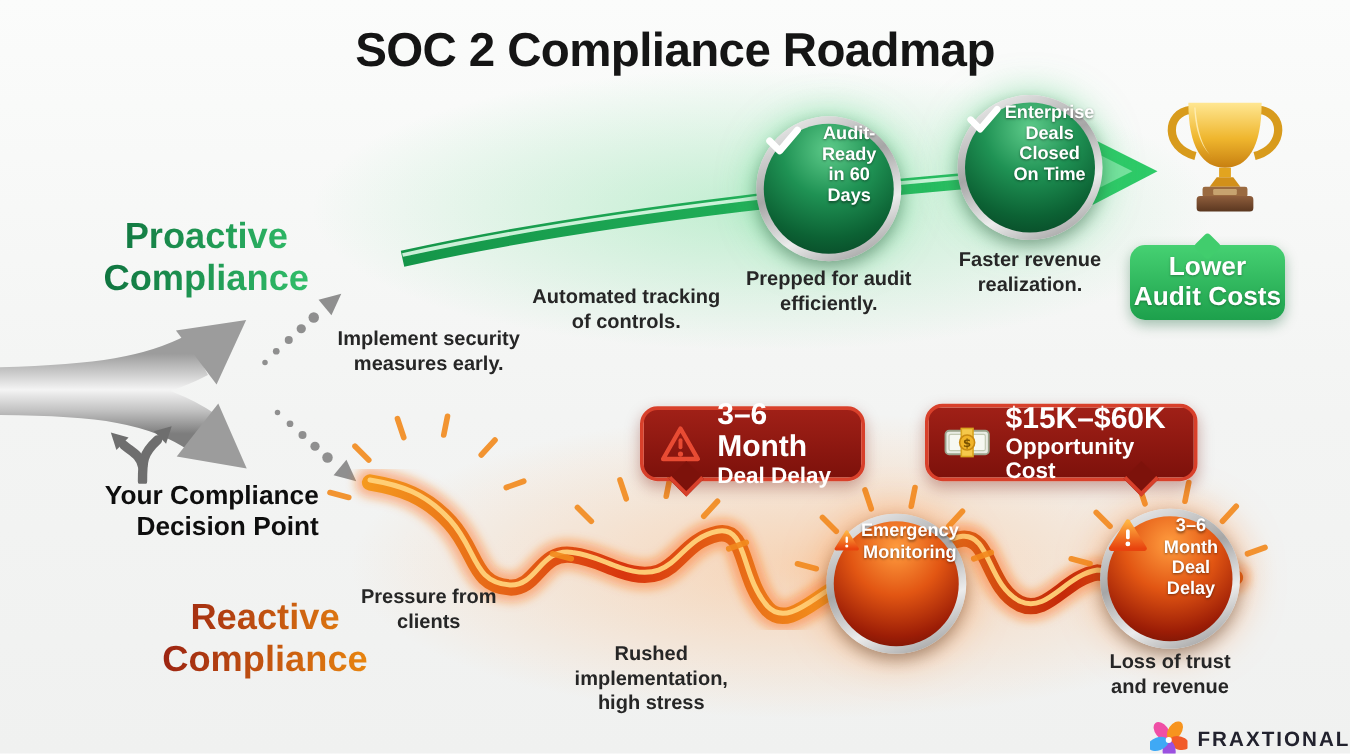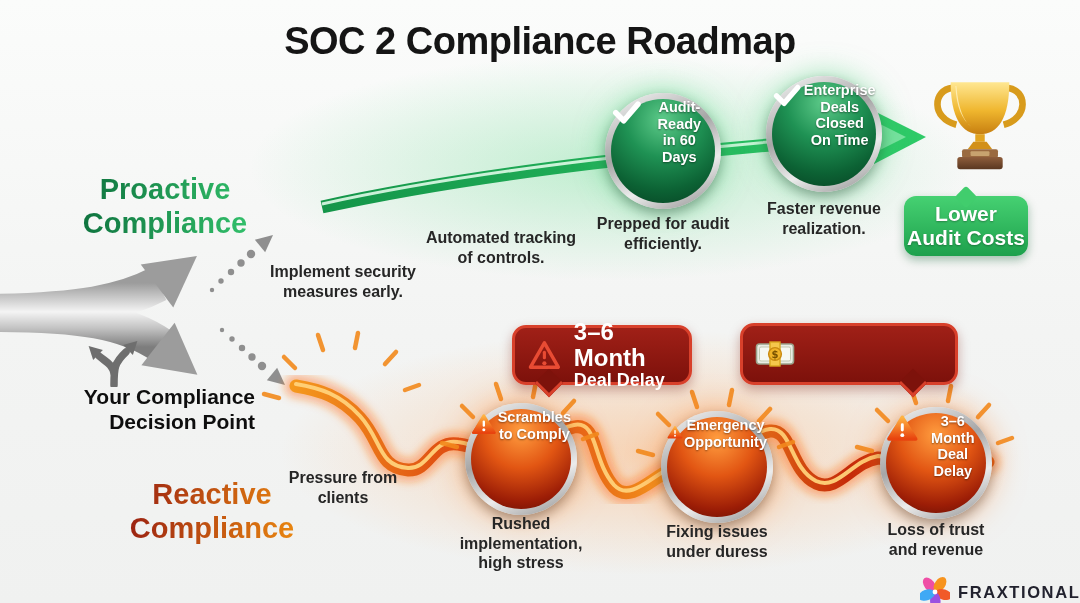--- a/index.html
+++ b/index.html
@@ -225,48 +225,35 @@
   </svg>
   <div class="decision-label pre">Your Compliance
 Decision Point</div>
 
   <div class="path-label reactive-label pre">Reactive
 Compliance</div>
 
   <div class="caption pre" style="left:253px;top:468px;width:180px">Pressure from
 clients</div>
 
-  <div class="badge obadge" style="left:465px;top:403px">
-    <div class="inner">
-      <svg width="36" height="31" viewBox="0 0 44 38">
-        <path d="M22 4 L40 33 H4 Z" fill="url(#warnGrad)" stroke="url(#warnGrad)" stroke-width="5" stroke-linejoin="round"></path>
-        <rect x="20" y="12" width="4" height="11" rx="2" fill="#fff"></rect>
-          <circle cx="22" cy="28" r="2.6" fill="#fff"></circle>
-        </svg>
-      <div class="badge-label pre">Scrambles
-to Comply</div>
-    </div>
-  </div>
   <div class="caption pre" style="left:426px;top:514px;width:190px">Rushed
 implementation,
 high stress</div>
 
   <div class="badge obadge" style="left:661px;top:411px">
     <div class="inner">
       <svg width="36" height="31" viewBox="0 0 44 38">
         <path d="M22 4 L40 33 H4 Z" fill="url(#warnGrad)" stroke="url(#warnGrad)" stroke-width="5" stroke-linejoin="round"></path>
         <rect x="20" y="12" width="4" height="11" rx="2" fill="#fff"></rect>
           <circle cx="22" cy="28" r="2.6" fill="#fff"></circle>
         </svg>
       <div class="badge-label pre">Emergency
-Opportunity</div>
-    </div>
-  </div>
-  <div class="caption pre" style="left:622px;top:522px;width:190px">Fixing issues
-under duress</div>
+Monitoring</div>
+    </div>
+  </div>
 
   <div class="badge obadge" style="left:880px;top:407px">
     <div class="inner">
       <svg width="36" height="31" viewBox="0 0 44 38">
         <path d="M22 4 L40 33 H4 Z" fill="url(#warnGrad)" stroke="url(#warnGrad)" stroke-width="5" stroke-linejoin="round"></path>
         <rect x="20" y="12" width="4" height="11" rx="2" fill="#fff"></rect>
           <circle cx="22" cy="28" r="2.6" fill="#fff"></circle>
         </svg>
       <div class="badge-label pre">3–6 Month
 Deal Delay</div>
@@ -288,20 +275,24 @@
   </div>
 
   <div class="risk-callout callout-2">
     <svg width="40" height="30" viewBox="0 0 40 30">
       <rect x="1.5" y="5" width="37" height="20" rx="3" fill="#e9ece4" stroke="#9aa28b" stroke-width="1.6"></rect>
       <rect x="4.5" y="8" width="31" height="14" rx="1.5" fill="#f6f8f2" stroke="#c2c9b3" stroke-width="1"></rect>
       <rect x="15" y="3" width="10" height="24" fill="#f5c84c" stroke="#d9a51f" stroke-width="1.4"></rect>
       <circle cx="20" cy="15" r="6.4" fill="#f0b429" stroke="#c98a12" stroke-width="1.4"></circle>
       <text x="20" y="19" text-anchor="middle" font-family="DejaVu Sans, sans-serif" font-size="10" font-weight="bold" fill="#7a5200">$</text>
       </svg>
+    <div class="risk-text">
+      <div class="risk-line1">$15K–$60K</div>
+      <div class="risk-line2">Opportunity Cost</div>
+    </div>
   </div>
 
   <div class="brand">
     <svg width="30" height="30" viewBox="-16 -16 32 32">
       <g>
         <ellipse cx="0" cy="-9.5" rx="5.6" ry="9" fill="#ef4fa6" transform="rotate(-38)"></ellipse>
         <ellipse cx="0" cy="-9.5" rx="5.6" ry="9" fill="#f7941e" transform="rotate(34)"></ellipse>
         <ellipse cx="0" cy="-9.5" rx="5.6" ry="9" fill="#f15a29" transform="rotate(106)"></ellipse>
         <ellipse cx="0" cy="-9.5" rx="5.6" ry="9" fill="#9b51e0" transform="rotate(178)"></ellipse>
         <ellipse cx="0" cy="-9.5" rx="5.6" ry="9" fill="#3fa9f5" transform="rotate(250)"></ellipse>

